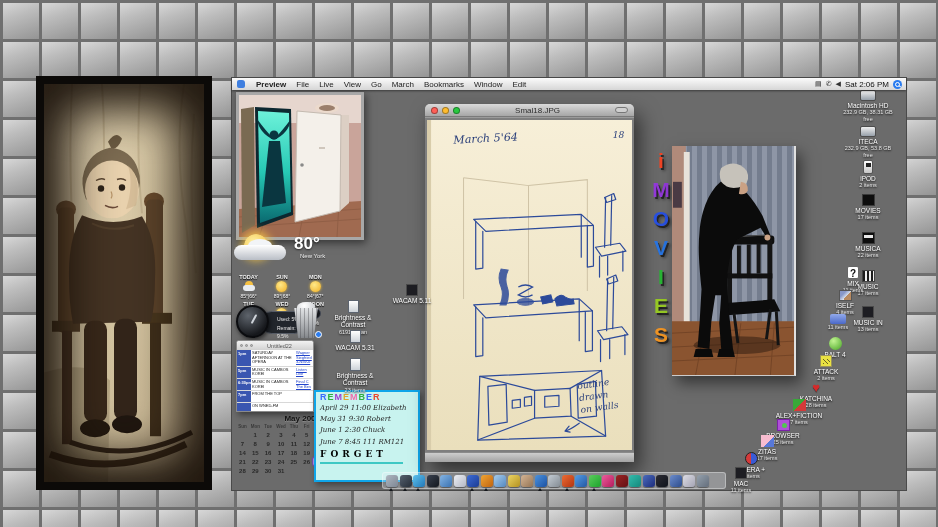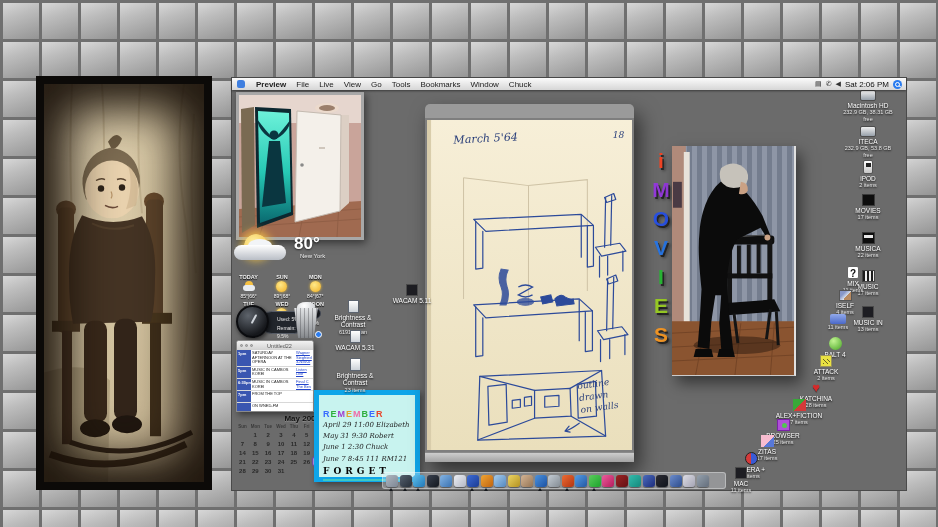--- a/index.html
+++ b/index.html
@@ -73,21 +73,21 @@
   .sc-text{color:#222;padding:1px 1px;}
   .sc-link{color:#2244cc;text-decoration:underline;padding:1px 0;}
   
   .calendar{position:absolute;left:4px;top:336px;width:90px;color:#1d1d1d;}
   .cal-title{font-size:8px;font-weight:bold;text-align:right;padding-right:6px;color:#111;text-shadow:0 1px 1px rgba(255,255,255,.25);}
   .cal-head,.cal-week{display:grid;grid-template-columns:repeat(7,1fr);}
   .cal-head span{font-size:4.5px;font-weight:bold;color:#3a3a3a;text-align:center;padding:1px 0;}
   .cal-week span{font-size:6px;font-weight:bold;color:#2a2a2a;text-align:center;padding:1.5px 0;}
   .cal-week span.hl{background:#b89ae0;border-radius:2px;outline:1px solid #7a4ab0;color:#101010;}
   
-  .sticky{position:absolute;left:82px;top:312px;width:106px;height:92px;background:#c8f3ef;border:5px solid #0ea5e9;box-shadow:2px 3px 6px rgba(0,0,0,.4);padding:14px 4px;}
+  .sticky{position:absolute;left:82px;top:312px;width:106px;height:92px;background:#c8f3ef;border:2px solid #0ea5e9;box-shadow:2px 3px 6px rgba(0,0,0,.4);padding:0 4px;}
   .st-title{font-size:9px;font-weight:bold;letter-spacing:1px;}
   .st-lines{font-family:"DejaVu Serif",serif;font-style:italic;font-size:7px;color:#232323;line-height:1.6;margin-top:1px;}
   .st-footer{font-family:"DejaVu Serif",serif;font-weight:bold;font-size:9px;letter-spacing:4px;color:#050505;margin-top:1px;}
   .st-rule{height:2px;background:#3ec8c4;width:88%;margin-top:3px;}
   
   .pwin{position:absolute;left:193px;top:26px;width:209px;height:358px;background:#9a9a9a;border-radius:5px 5px 0 0;box-shadow:6px 10px 20px rgba(0,0,0,.55);overflow:hidden;}
   .pw-title{height:13px;background:linear-gradient(#d9d9d9,#a6a6a6);display:flex;align-items:center;border-bottom:1px solid #7a7a7a;}
   .tl{width:7px;height:7px;border-radius:50%;margin-left:4px;border:1px solid rgba(0,0,0,.35);}
   .tl.r{background:#ff5f57;margin-left:6px;}.tl.y{background:#febc2e;}.tl.g{background:#28c840;}
   .pw-name{flex:1;text-align:center;font-size:8px;color:#2e2e2e;}
@@ -190,21 +190,21 @@
       </svg>
       <div class="vig"></div>
     </div>
   </div>
 
   <div class="desktop">
 
     <div class="menubar">
       <span class="apple"></span>
       <span class="mi app">Preview</span>
-      <span id="menu-items"><span class="mi">File</span><span class="mi">Live</span><span class="mi">View</span><span class="mi">Go</span><span class="mi">Tools</span><span class="mi">Bookmarks</span><span class="mi">Window</span><span class="mi">Chuck</span></span>
+      <span id="menu-items"><span class="mi">File</span><span class="mi">Live</span><span class="mi">View</span><span class="mi">Go</span><span class="mi">March</span><span class="mi">Bookmarks</span><span class="mi">Window</span><span class="mi">Edit</span></span>
       <span class="mb-right">
         <span class="mb-ico">▤</span>
         <span class="mb-ico">✆</span>
         <span class="mb-ico">◀</span>
         <span class="clock">Sat 2:06 PM</span>
         <span class="spotlight"></span>
       </span>
     </div>
 
     <div class="doorway">
@@ -405,20 +405,27 @@
           <div>April 29 11:00 Elizabeth</div>
           <div>May 31  9:30  Robert</div>
           <div>June 1  2:30  Chuck</div>
           <div>June 7 8:45 111 RM121</div>
         </div>
       <div class="st-footer">FORGET</div>
       <div class="st-rule"></div>
     </div>
 
     <div class="pwin">
+      <div class="pw-title">
+        <span class="tl r"></span>
+        <span class="tl y"></span>
+        <span class="tl g"></span>
+        <span class="pw-name">Smal18.JPG</span>
+        <span class="pw-pill"></span>
+      </div>
       <div class="pw-body">
         <svg class="paper" viewBox="0 0 202 332" preserveAspectRatio="none">
           <defs>
             <linearGradient id="pap" x1="0" y1="0" x2="0" y2="1">
               <stop offset="0" stop-color="#f7efd8"></stop>
                 <stop offset="1" stop-color="#eadfbc"></stop>
             </linearGradient>
           </defs>
           <rect width="202" height="332" fill="url(#pap)"></rect>
           <rect x="0" y="0" width="4" height="332" fill="#d9cdab"></rect>

